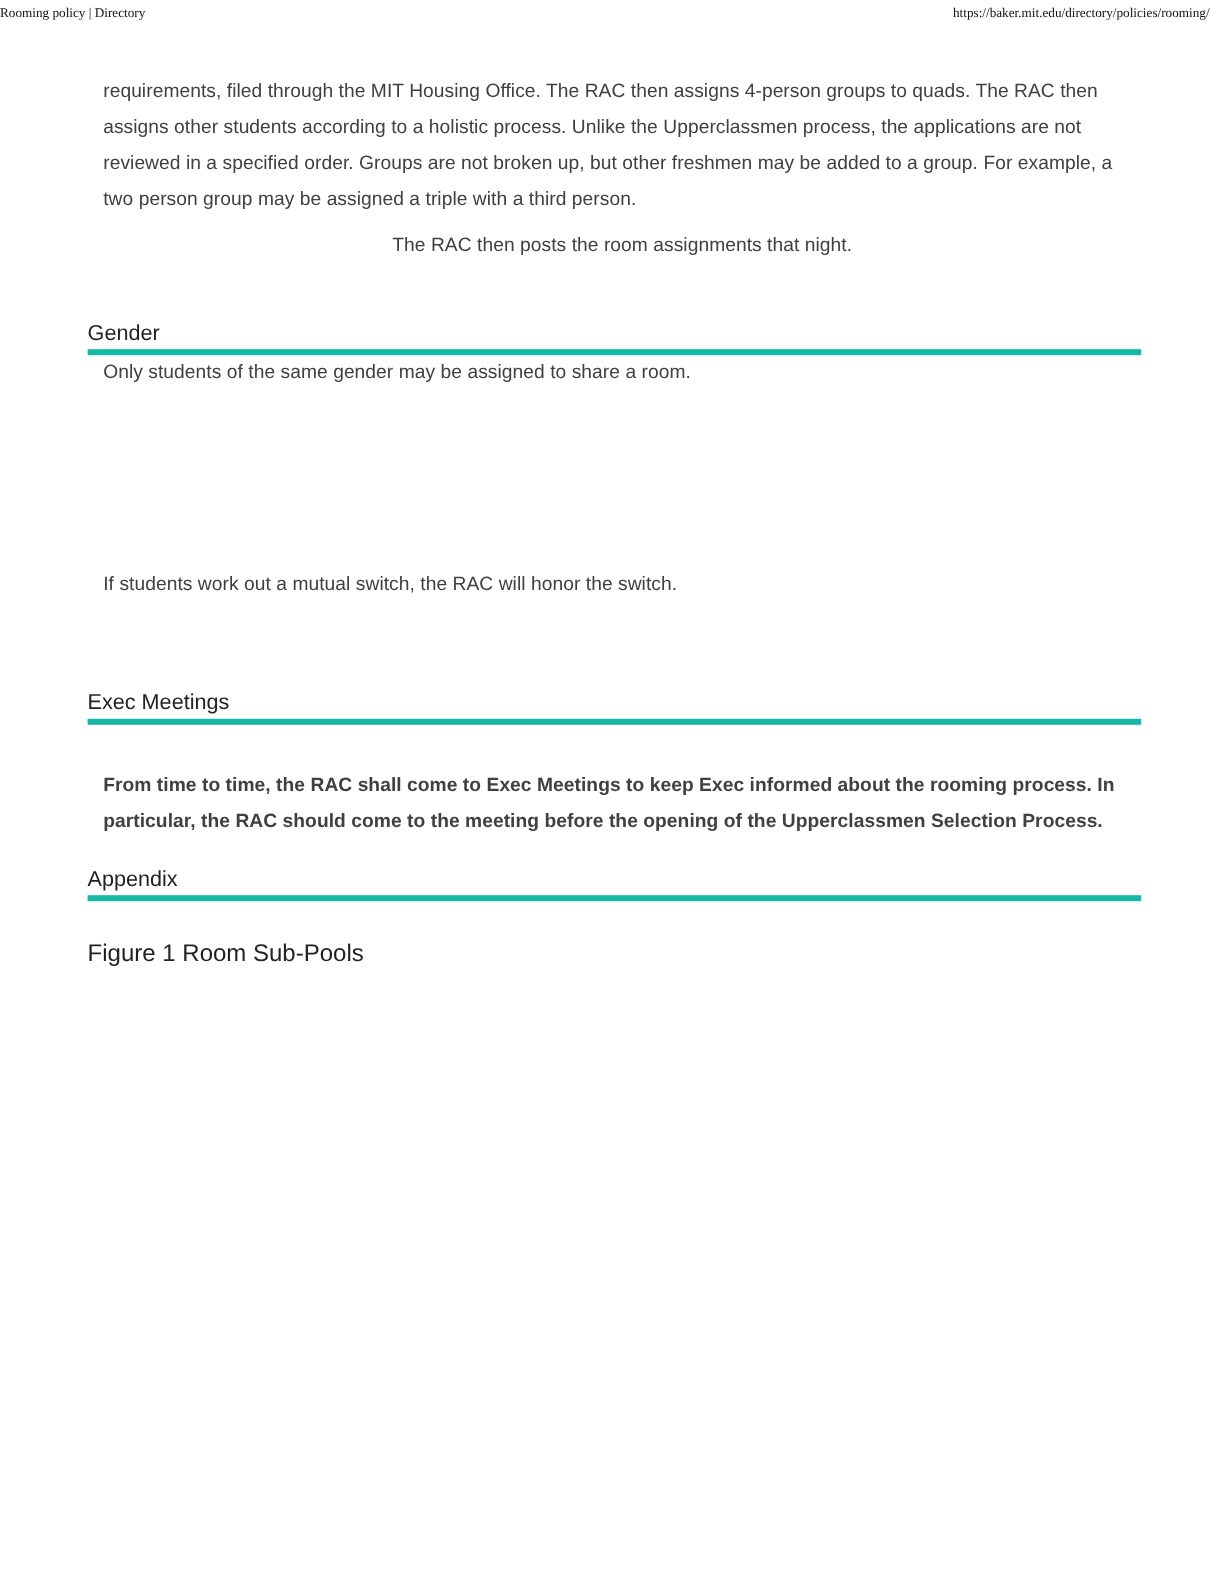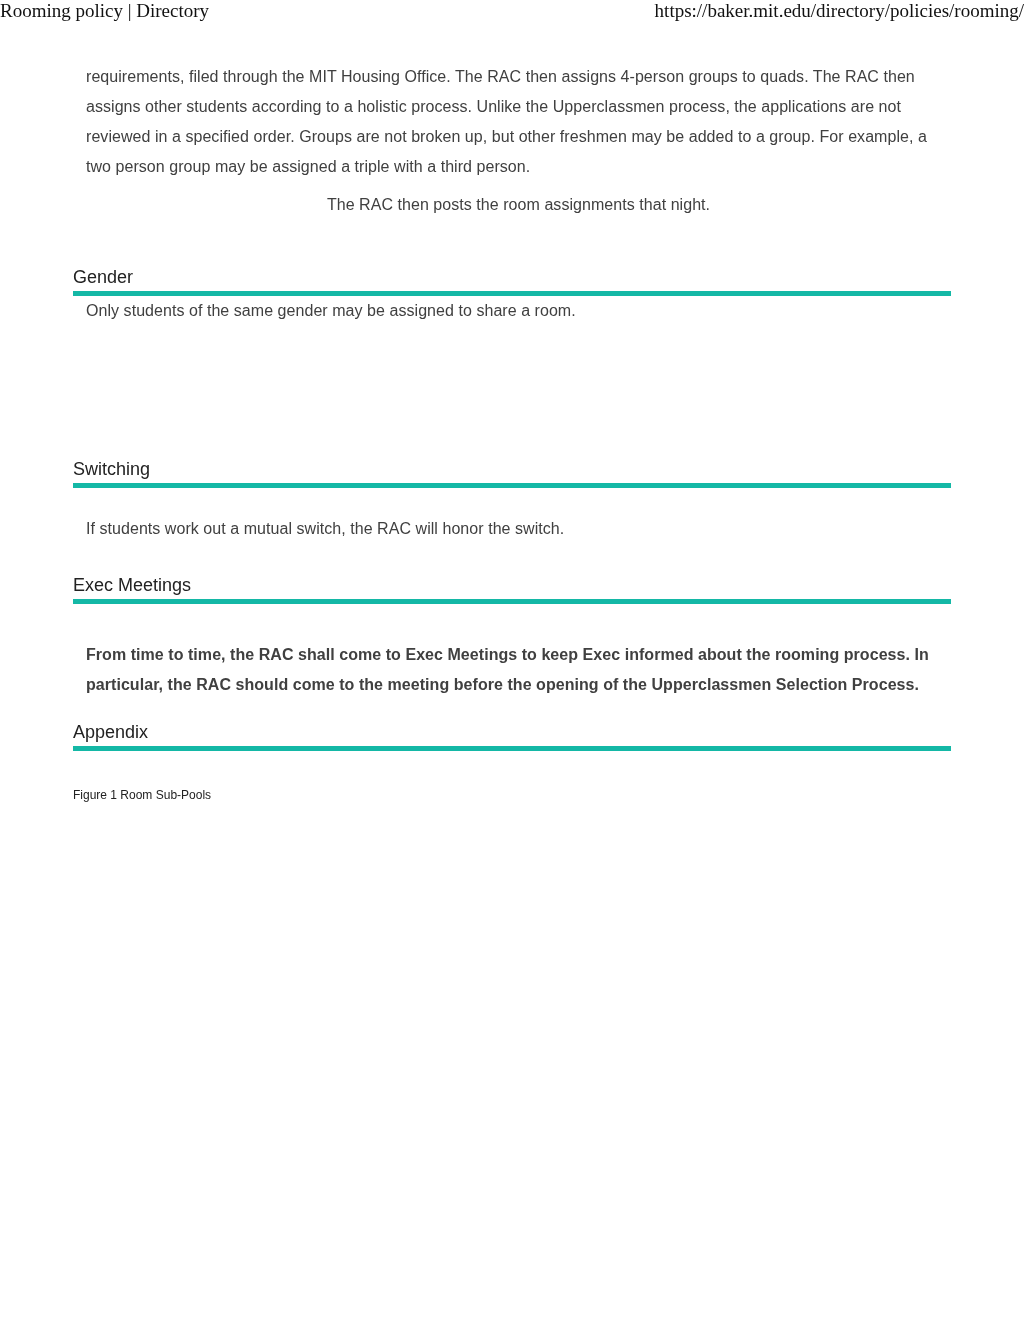--- a/index.html
+++ b/index.html
@@ -1,19 +1,19 @@
 <!DOCTYPE html>
 <html><head>
   <meta charset="utf-8">
   <style>
     html, body { margin: 0; padding: 0; background: #ffffff; }
     body { width: 1024px; height: 1325px; position: relative; overflow: hidden; color: #1a1a1a; }
     .print-header, .print-footer {
-      position: absolute; left: 0; right: 0;
-      font-family: "Liberation Serif", serif; font-size: 19px; color: #111;
+      position: absolute; left: 0; right: 16px;
+      font-family: "Liberation Serif", serif; font-size: 11px; color: #111;
       display: flex; justify-content: space-between; align-items: center;
       height: 20px;
     }
     .print-header { top: 1px; }
     .print-footer { top: 1305px; margin-top: 32px; }
     .print-header span, .print-footer span { white-space: nowrap; }
     .content {
       position: absolute; left: 73px; top: 62px; width: 878px;
       font-family: "Liberation Sans", sans-serif;
     }
@@ -24,21 +24,21 @@
     }
     .para + .para { margin-top: 8px; text-align: center; }
     .section-head {
       font-size: 18px; color: #222; font-weight: normal;
       margin: 0; padding: 0 0 2px 0;
       border-bottom: 5px solid #14b8a6;
       line-height: 24px;
     }
     .block { position: absolute; left: 0; width: 878px; }
     .figure-caption {
-      font-size: 12px; color: #222; margin: 0; line-height: 22px;
+      font-size: 20px; color: #222; margin: 0; line-height: 22px;
     }
   </style>
 </head>
 <body>
 
 <div class="print-header">
   <span>Rooming policy | Directory</span>
   <span>https://baker.mit.edu/directory/policies/rooming/</span>
 </div>
 
@@ -48,22 +48,21 @@
     <p class="para" style="width:865px;">requirements, filed through the MIT Housing Office. The RAC then assigns 4-person groups to quads. The RAC then assigns other students according to a holistic process. Unlike the Upperclassmen process, the applications are not reviewed in a specified order. Groups are not broken up, but other freshmen may be added to a group. For example, a two person group may be assigned a triple with a third person.</p>
     <p class="para">The RAC then posts the room assignments that night.</p>
   </div>
 
   <div class="block" style="top:203px;">
     <h2 class="section-head">Gender</h2>
     <p class="para">Only students of the same gender may be assigned to share a room.</p>
   </div>
 
   <div class="block" style="top:395px;">
-    <h2 class="section-head">Switching</h2>
-    <p class="para" style="margin-top:26px;">If students work out a mutual switch, the RAC will honor the switch.</p>
+    <p class="para" style="margin-top:16px;">If students work out a mutual switch, the RAC will honor the switch.</p>
   </div>
 
   <div class="block" style="top:511px;">
     <h2 class="section-head">Exec Meetings</h2>
     <p class="para" style="margin-top:36px; width:845px;font-weight:bold;">From time to time, the RAC shall come to Exec Meetings to keep Exec informed about the rooming process. In particular, the RAC should come to the meeting before the opening of the Upperclassmen Selection Process.</p>
   </div>
 
   <div class="block" style="top:658px;">
     <h2 class="section-head">Appendix</h2>
     <p class="figure-caption" style="margin-top:33px;">Figure 1 Room Sub-Pools</p>

